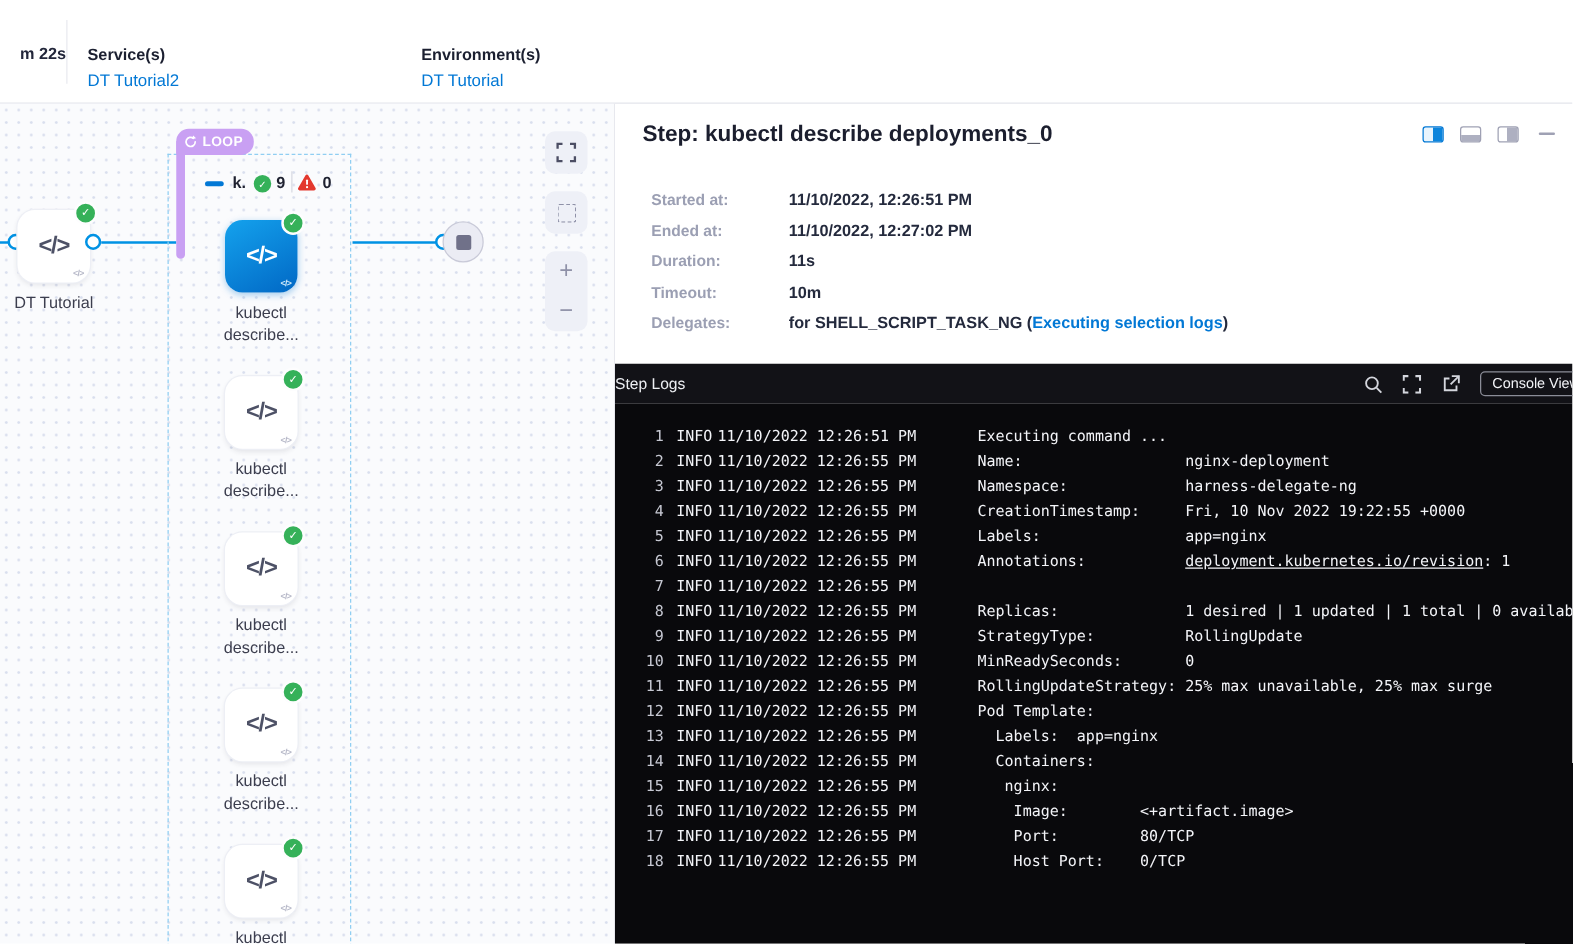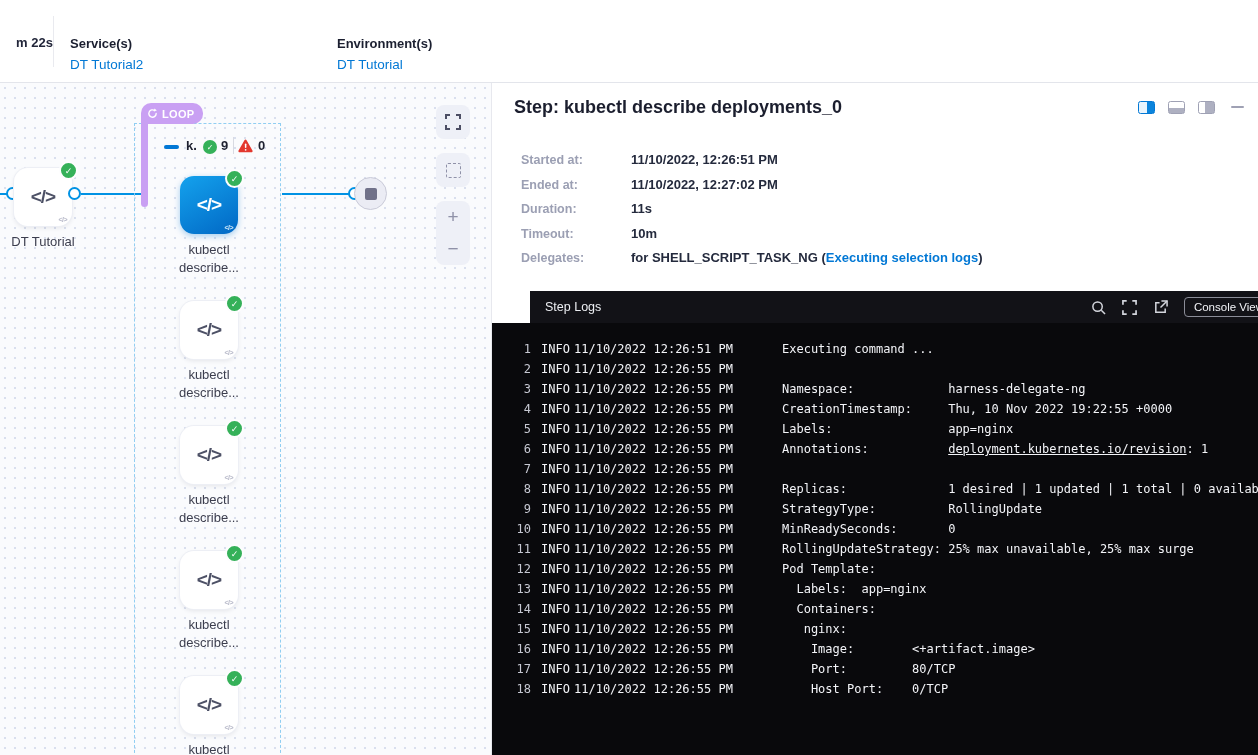--- a/index.html
+++ b/index.html
@@ -81,21 +81,21 @@
   .ptab{font-size:14px;color:#4e5164;padding-bottom:13px;position:relative;cursor:pointer;}
   .ptab.active{font-weight:700;color:#1b1e2e;}
   .ptab.active::after{content:"";position:absolute;left:-8px;right:-8px;bottom:0;height:3px;background:#0278d5;border-radius:2px;}
 
   .pdetails{height:160px;box-sizing:border-box;padding:21px 0 0 29px;flex:none;}
   .drow{display:flex;margin-bottom:8.5px;align-items:baseline;line-height:16px;}
   .dlabel{width:110px;flex:none;font-size:12.5px;font-weight:700;color:#9b9fb3;}
   .dvalue{font-size:13px;font-weight:700;color:#242a3d;}
   .dlink{color:#0278d5;cursor:pointer;text-decoration:none;font-weight:700;}
 
-  .logbar{height:32px;background:#121217;display:flex;align-items:center;padding-left:15px;flex:none;margin-left:38px;}
+  .logbar{height:32px;background:#121217;display:flex;align-items:center;flex:none;}
   .logbar-title{font-size:12.5px;color:#eceef2;}
   .logbar-right{margin-left:auto;display:flex;align-items:center;gap:16px;margin-right:-16px;}
   .libtn{display:flex;align-items:center;cursor:pointer;flex:none;}
   .console-btn{border:1px solid #8b8d98;border-radius:4px;padding:3px 9px;font-size:11.5px;color:#f2f3f7;
                white-space:nowrap;flex:none;background:transparent;cursor:pointer;}
 
   .console{flex:1;background:#09090c;padding:16px 0 0 24px;overflow:hidden;
            font-family:"DejaVu Sans Mono","Liberation Mono",monospace;font-size:12px;line-height:20px;}
   .log-row{display:flex;white-space:pre;}
   .ln{width:15px;flex:none;text-align:right;color:#c6c8d2;margin-right:10px;}
@@ -311,34 +311,35 @@
     <span class="ln">1</span>
     <span class="lv">INFO</span>
     <span class="lt">11/10/2022 12:26:51 PM</span>
     <span class="lm">Executing command ...</span>
   </div>
 
   <div class="log-row">
     <span class="ln">2</span>
     <span class="lv">INFO</span>
     <span class="lt">11/10/2022 12:26:55 PM</span>
+    <span class="lm">Name:                  nginx-deployment</span>
   </div>
 
   <div class="log-row">
     <span class="ln">3</span>
     <span class="lv">INFO</span>
     <span class="lt">11/10/2022 12:26:55 PM</span>
     <span class="lm">Namespace:             harness-delegate-ng</span>
   </div>
 
   <div class="log-row">
     <span class="ln">4</span>
     <span class="lv">INFO</span>
     <span class="lt">11/10/2022 12:26:55 PM</span>
-    <span class="lm">CreationTimestamp:     Thu, 10 Nov 2022 19:22:55 +0000</span>
+    <span class="lm">CreationTimestamp:     Fri, 10 Nov 2022 19:22:55 +0000</span>
   </div>
 
   <div class="log-row">
     <span class="ln">5</span>
     <span class="lv">INFO</span>
     <span class="lt">11/10/2022 12:26:55 PM</span>
     <span class="lm">Labels:                app=nginx</span>
   </div>
 
   <div class="log-row">

